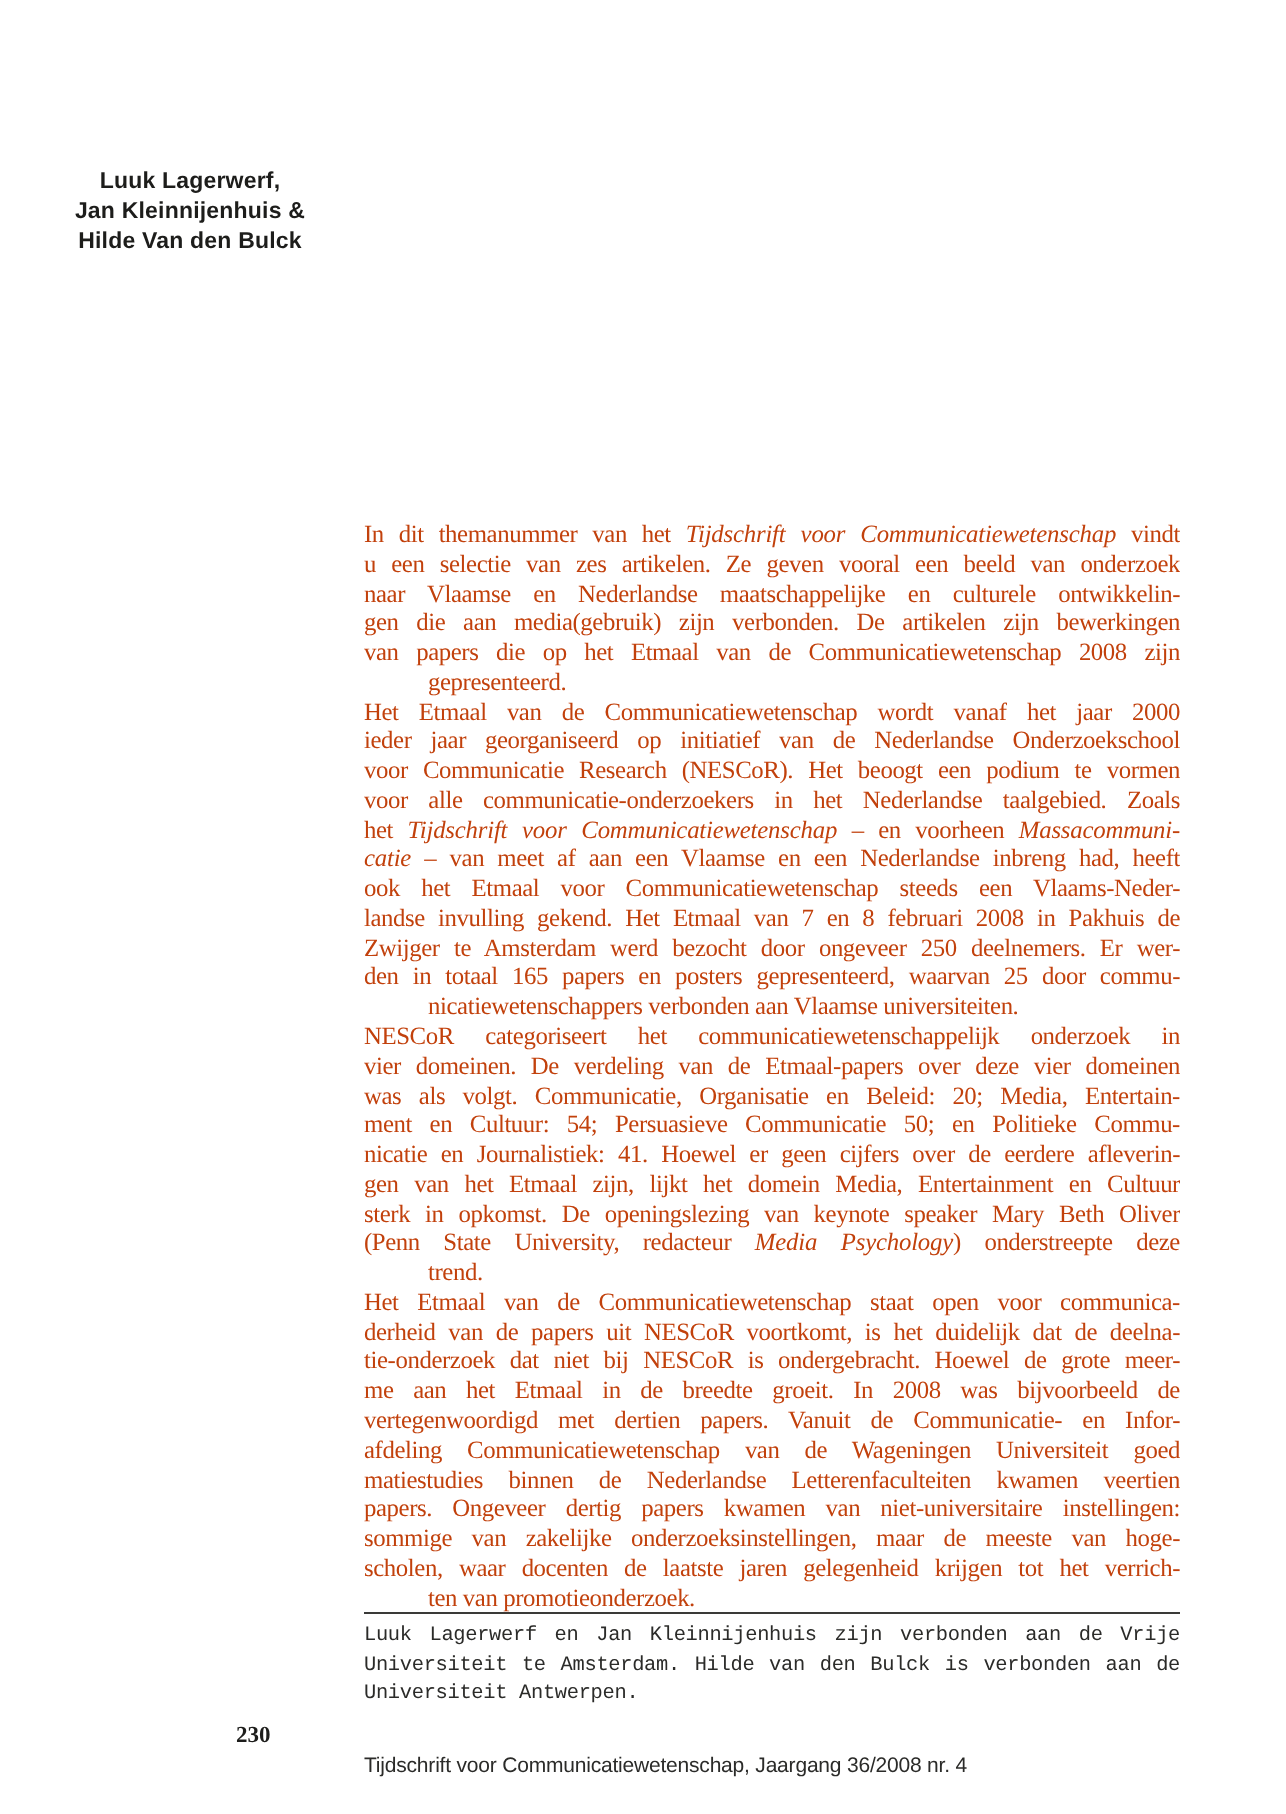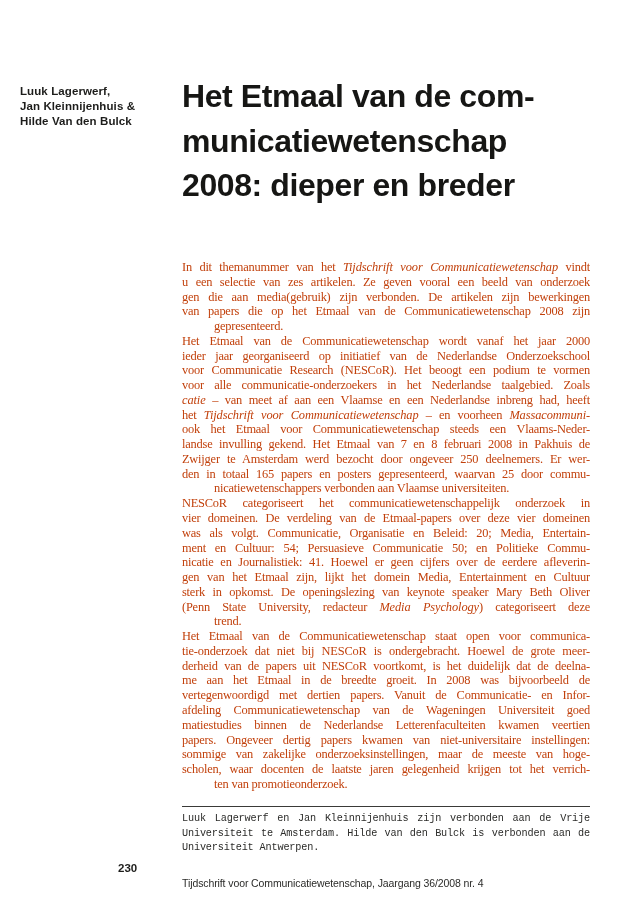--- a/index.html
+++ b/index.html
@@ -7,21 +7,21 @@
   .page {
     position: relative;
     width: 643px; height: 907px;
     margin: 0 auto;
     background: #ffffff;
     color: #1d1d1b;
     overflow: hidden;
   }
   .author-block {
     position: absolute; top: 84px; left: 20px; width: 150px;
-    text-align: left;
+    text-align: center;
     font-family: "Liberation Sans", sans-serif;
     font-weight: bold; font-size: 11.5px; line-height: 15px;
     letter-spacing: 0.1px;
     color: #1d1d1b;
   }
   .title-block {
     position: absolute; top: 74px; left: 182px; width: 430px;
     font-family: "Liberation Sans", sans-serif;
     font-weight: bold; font-size: 32px; line-height: 44.5px;
     letter-spacing: -0.4px;
@@ -50,21 +50,21 @@
   .footnote {
     position: absolute; top: 812px; left: 182px; width: 408px;
     font-family: Liberation Mono, monospace;
     font-size: 10.2px; line-height: 14.5px;
     letter-spacing: -0.15px;
     color: #2b2b29;
     text-align: justify;
   }
   .footer-pagenum {
     position: absolute; top: 861px; left: 118px;
-    font-family: Liberation Sans, sans-serif;
+    font-family: Liberation Serif, serif;
     font-weight: bold; font-size: 11.5px; line-height: 14px;
     color: #1d1d1b;
   }
   .footer-journal {
     position: absolute; top: 876px; left: 182px;
     font-family: Liberation Sans, sans-serif;
     font-size: 10.5px; line-height: 14px;
     letter-spacing: -0.1px;
     color: #2b2b29;
   }
@@ -73,55 +73,51 @@
 <body>
 
 <div class="page">
 
   <div class="author-block">
       <div>Luuk Lagerwerf,</div>
       <div>Jan Kleinnijenhuis &amp;</div>
       <div>Hilde Van den Bulck</div>
     </div>
 
-  <h1 class="title-block" style="margin:0; font-size:32px;">
-      <div>Het Etmaal van de com-</div>
-      <div>municatiewetenschap</div>
-      <div>2008: dieper en breder</div>
-    </h1>
 
   <div class="body-text">
       <div class="body-line"><span>In dit themanummer van het </span><em>Tijdschrift voor Communicatiewetenschap</em><span> vindt</span></div>
       <div class="body-line"><span>u een selectie van zes artikelen. Ze geven vooral een beeld van onderzoek</span></div>
+      <div class="body-line"><span>naar Vlaamse en Nederlandse maatschappelijke en culturele ontwikkelin-</span></div>
       <div class="body-line"><span>gen die aan media(gebruik) zijn verbonden. De artikelen zijn bewerkingen</span></div>
       <div class="body-line"><span>van papers die op het Etmaal van de Communicatiewetenschap 2008 zijn</span></div>
       <div class="body-line para-end"><span>gepresenteerd.</span></div>
       <div class="body-line"><span>Het Etmaal van de Communicatiewetenschap wordt vanaf het jaar 2000</span></div>
       <div class="body-line"><span>ieder jaar georganiseerd op initiatief van de Nederlandse Onderzoekschool</span></div>
       <div class="body-line"><span>voor Communicatie Research (NESCoR). Het beoogt een podium te vormen</span></div>
       <div class="body-line"><span>voor alle communicatie-onderzoekers in het Nederlandse taalgebied. Zoals</span></div>
+      <div class="body-line"><span>het </span><em>Tijdschrift voor Communicatiewetenschap</em><span> – en voorheen </span><em>Massacommuni-</em></div>
       <div class="body-line"><em>catie</em><span> – van meet af aan een Vlaamse en een Nederlandse inbreng had, heeft</span></div>
-      <div class="body-line"><span>het </span><em>Tijdschrift voor Communicatiewetenschap</em><span> – en voorheen </span><em>Massacommuni-</em></div>
       <div class="body-line"><span>ook het Etmaal voor Communicatiewetenschap steeds een Vlaams-Neder-</span></div>
       <div class="body-line"><span>landse invulling gekend. Het Etmaal van 7 en 8 februari 2008 in Pakhuis de</span></div>
       <div class="body-line"><span>Zwijger te Amsterdam werd bezocht door ongeveer 250 deelnemers. Er wer-</span></div>
       <div class="body-line"><span>den in totaal 165 papers en posters gepresenteerd, waarvan 25 door commu-</span></div>
       <div class="body-line para-end"><span>nicatiewetenschappers verbonden aan Vlaamse universiteiten.</span></div>
       <div class="body-line"><span>NESCoR categoriseert het communicatiewetenschappelijk onderzoek in</span></div>
       <div class="body-line"><span>vier domeinen. De verdeling van de Etmaal-papers over deze vier domeinen</span></div>
       <div class="body-line"><span>was als volgt. Communicatie, Organisatie en Beleid: 20; Media, Entertain-</span></div>
       <div class="body-line"><span>ment en Cultuur: 54; Persuasieve Communicatie 50; en Politieke Commu-</span></div>
       <div class="body-line"><span>nicatie en Journalistiek: 41. Hoewel er geen cijfers over de eerdere afleverin-</span></div>
       <div class="body-line"><span>gen van het Etmaal zijn, lijkt het domein Media, Entertainment en Cultuur</span></div>
       <div class="body-line"><span>sterk in opkomst. De openingslezing van keynote speaker Mary Beth Oliver</span></div>
-      <div class="body-line"><span>(Penn State University, redacteur </span><em>Media Psychology</em><span>) categoriseert deze</span></div>
+      <div class="body-line"><span>(Penn State University, redacteur </span><em>Media Psychology</em><span>) onderstreepte deze</span></div>
       <div class="body-line para-end"><span>trend.</span></div>
       <div class="body-line"><span>Het Etmaal van de Communicatiewetenschap staat open voor communica-</span></div>
+      <div class="body-line"><span>derheid van de papers uit NESCoR voortkomt, is het duidelijk dat de deelna-</span></div>
       <div class="body-line"><span>tie-onderzoek dat niet bij NESCoR is ondergebracht. Hoewel de grote meer-</span></div>
-      <div class="body-line"><span>derheid van de papers uit NESCoR voortkomt, is het duidelijk dat de deelna-</span></div>
       <div class="body-line"><span>me aan het Etmaal in de breedte groeit. In 2008 was bijvoorbeeld de</span></div>
       <div class="body-line"><span>vertegenwoordigd met dertien papers. Vanuit de Communicatie- en Infor-</span></div>
       <div class="body-line"><span>afdeling Communicatiewetenschap van de Wageningen Universiteit goed</span></div>
       <div class="body-line"><span>matiestudies binnen de Nederlandse Letterenfaculteiten kwamen veertien</span></div>
       <div class="body-line"><span>papers. Ongeveer dertig papers kwamen van niet-universitaire instellingen:</span></div>
       <div class="body-line"><span>sommige van zakelijke onderzoeksinstellingen, maar de meeste van hoge-</span></div>
       <div class="body-line"><span>scholen, waar docenten de laatste jaren gelegenheid krijgen tot het verrich-</span></div>
       <div class="body-line para-end"><span>ten van promotieonderzoek.</span></div>
     </div>
 

